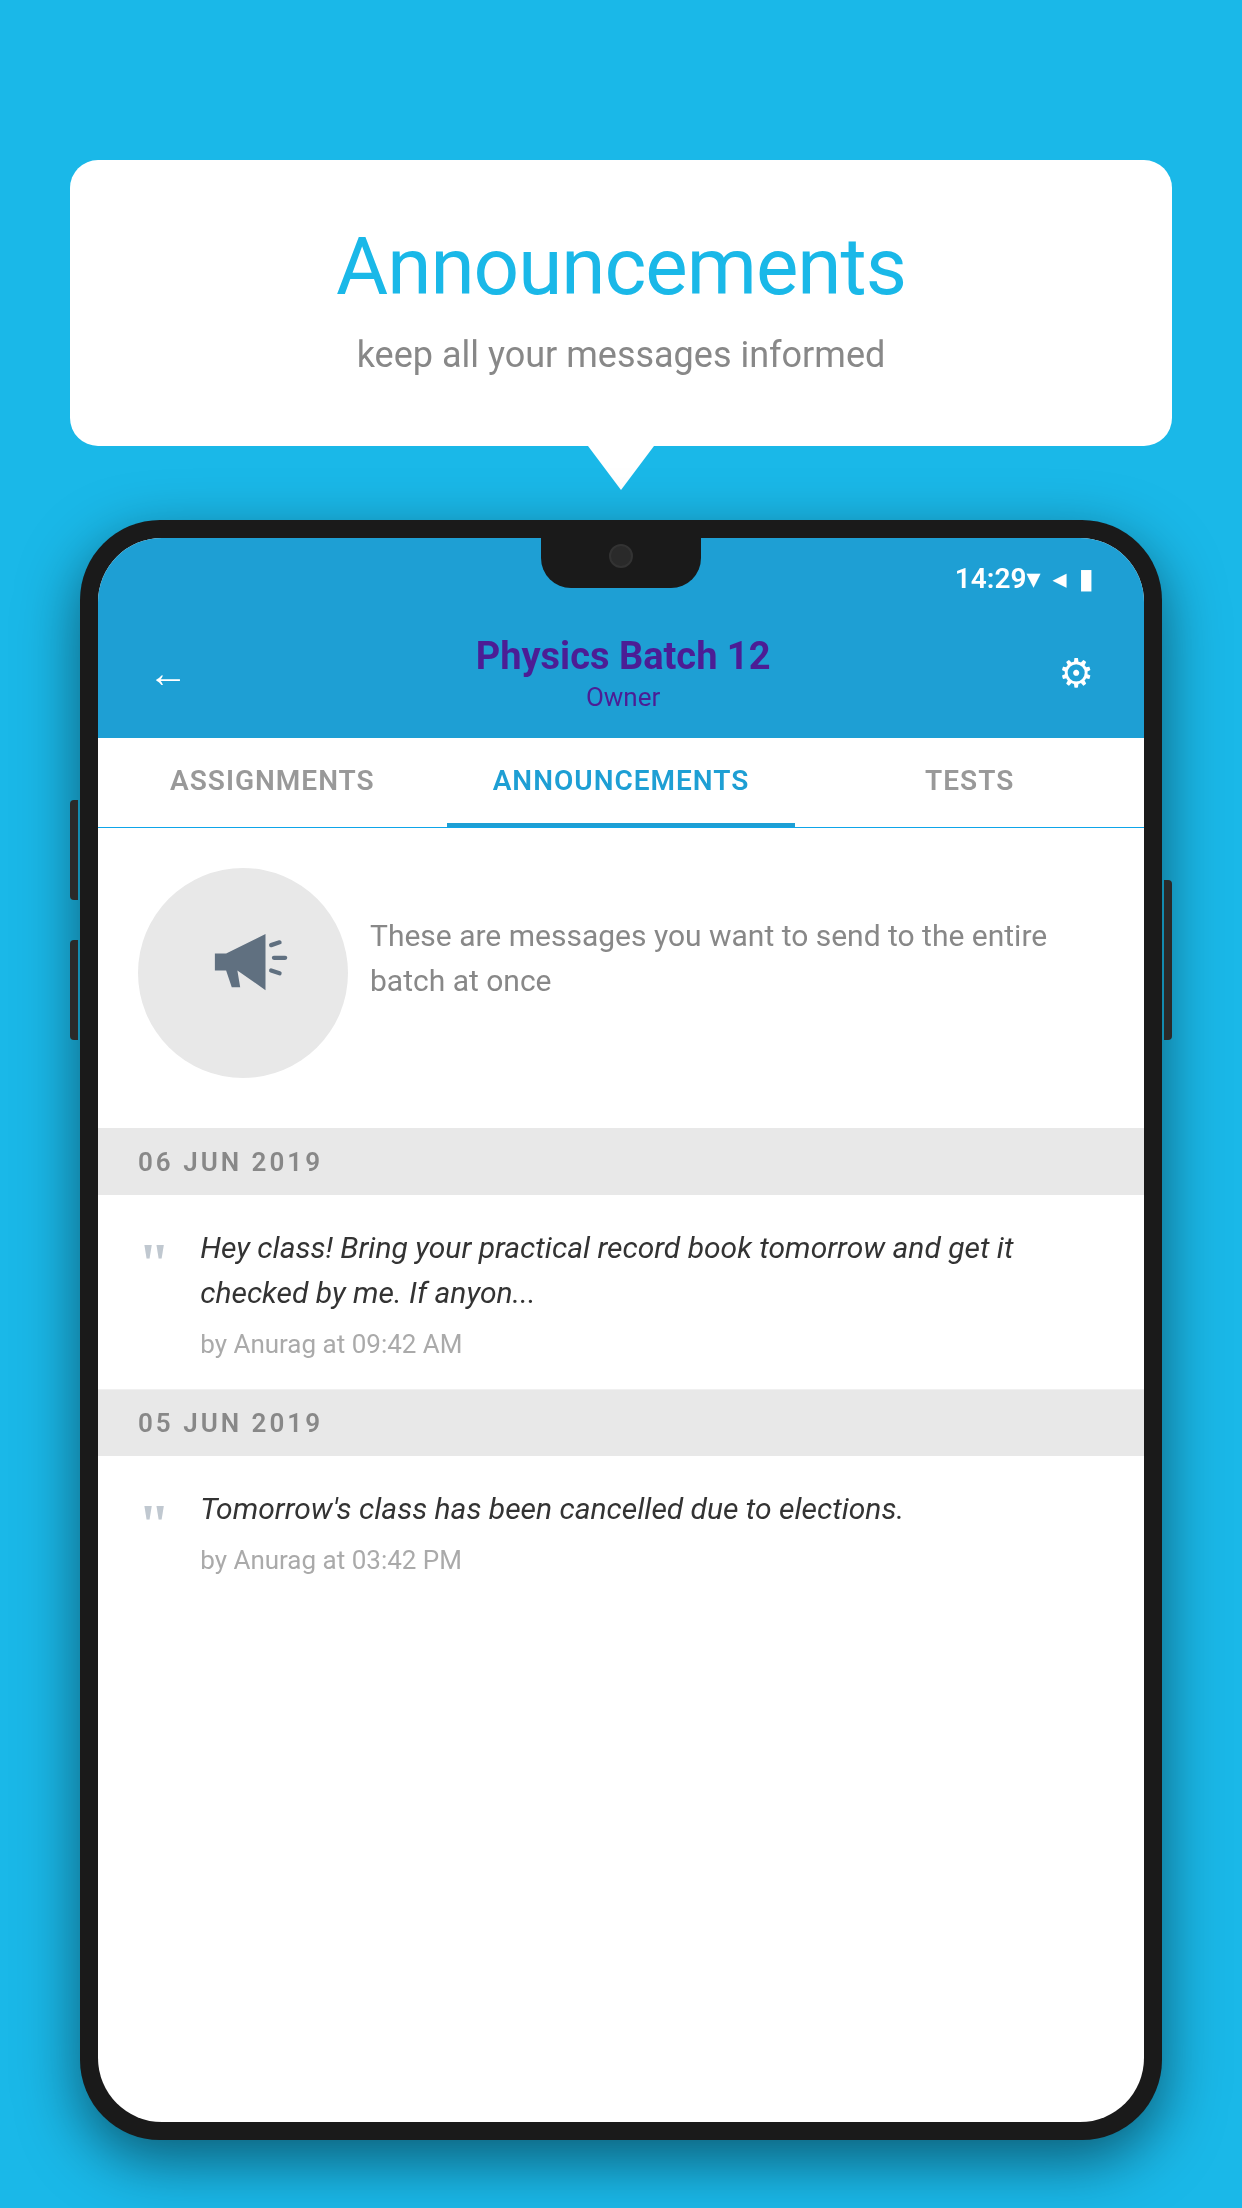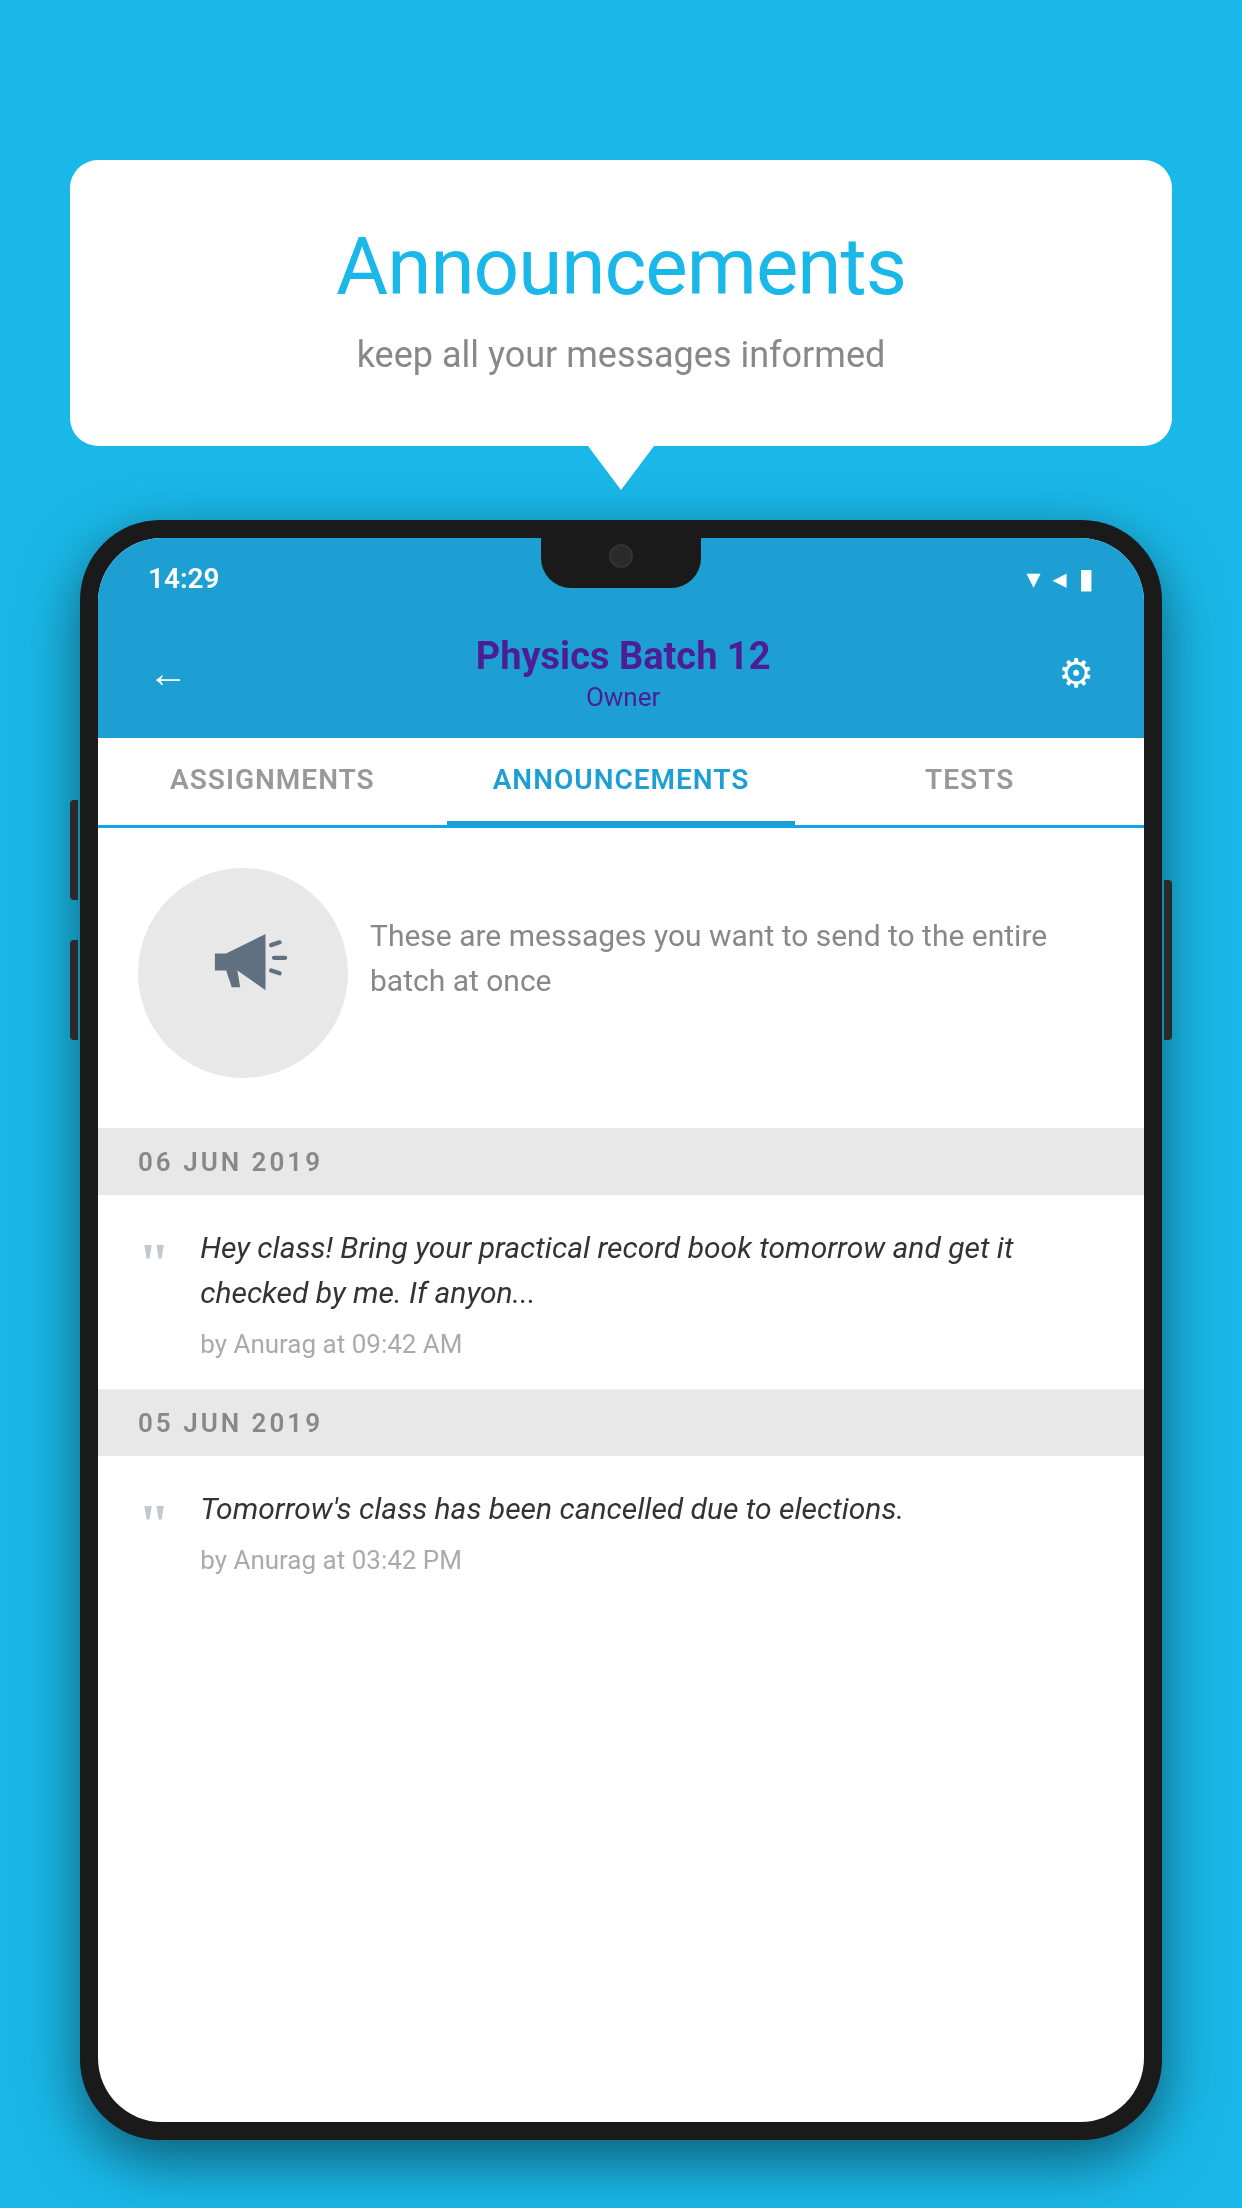--- a/index.html
+++ b/index.html
@@ -143,21 +143,21 @@
       width: 100%;
       height: 100%;
     }
 
     
     .status-bar {
       background: #1e9fd4;
       height: 70px;
       display: flex;
       align-items: center;
-      justify-content: space-between;
+      justify-content: flex-end;
       padding: 0 50px;
       padding-top: 10px;
     }
 
     .status-time {
       color: #fff;
       font-size: 28px;
       font-weight: 600;
     }
 
@@ -210,21 +210,21 @@
       color: #fff;
       font-size: 40px;
       cursor: pointer;
       padding: 10px;
     }
 
     
     .tabs-bar {
       background: #fff;
       display: flex;
-      border-bottom: 3px solid #0ea5e9;
+      border-bottom: 1px solid #0ea5e9;
       height: 90px;
     }
 
     .tab-item {
       flex: 1;
       display: flex;
       align-items: center;
       justify-content: center;
       font-size: 28px;
       font-weight: 600;

